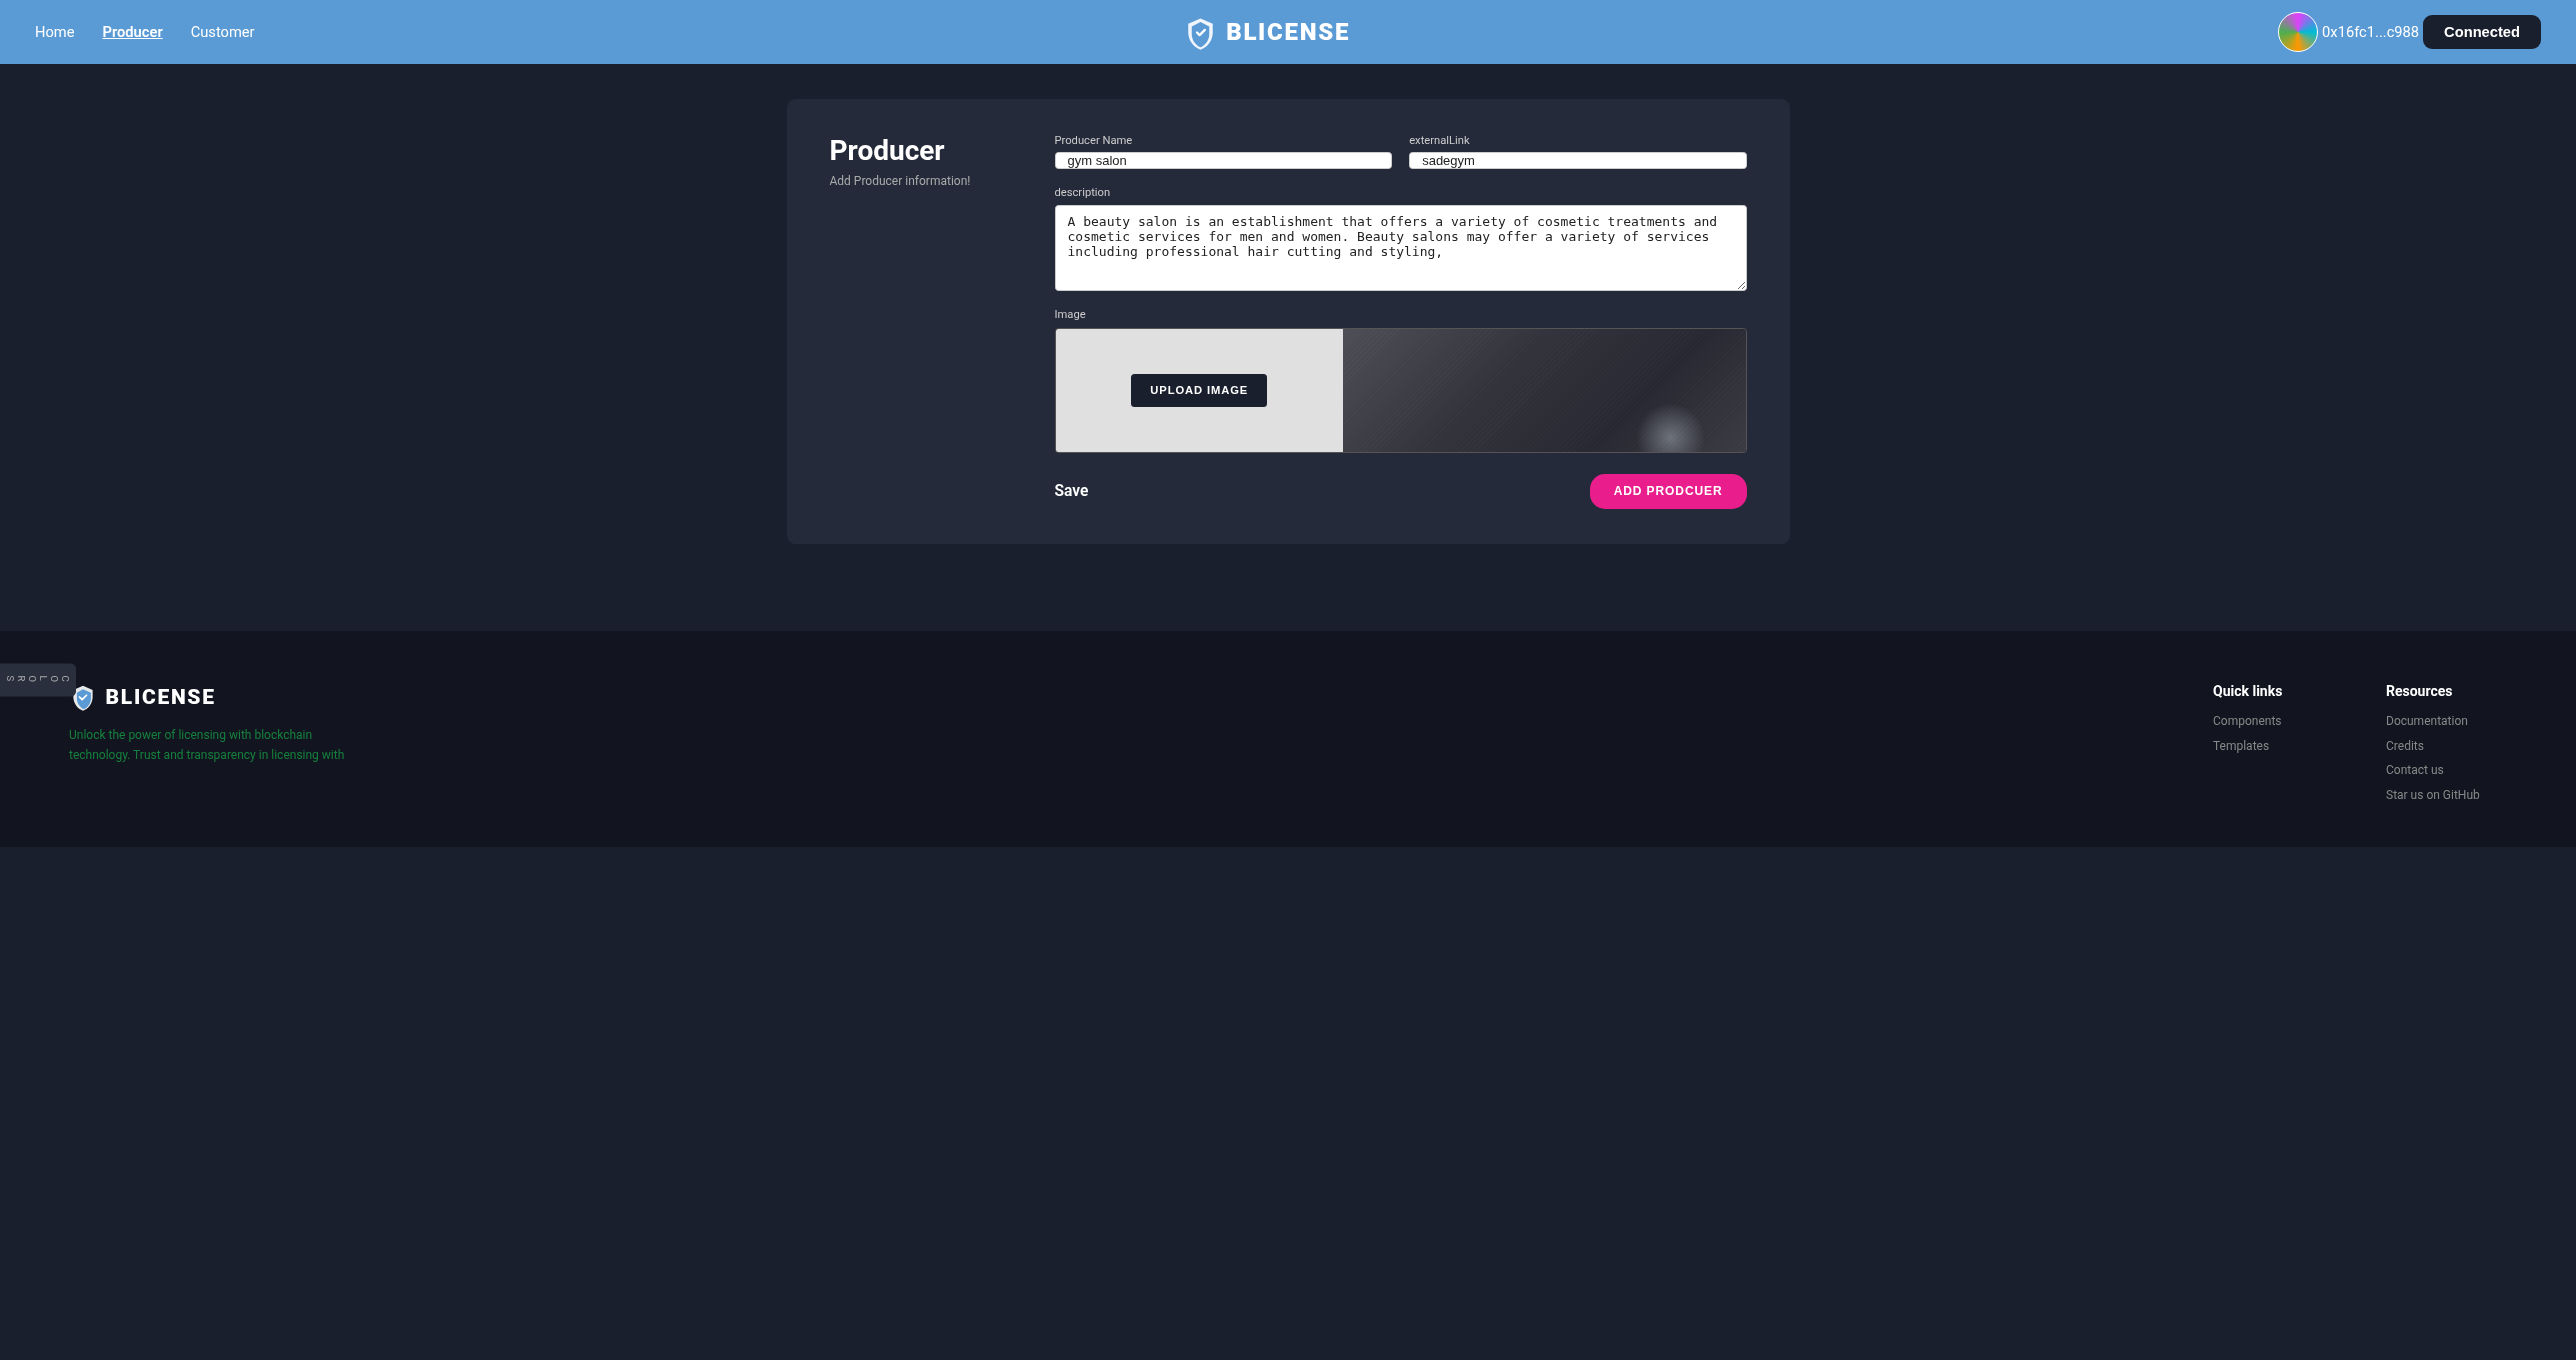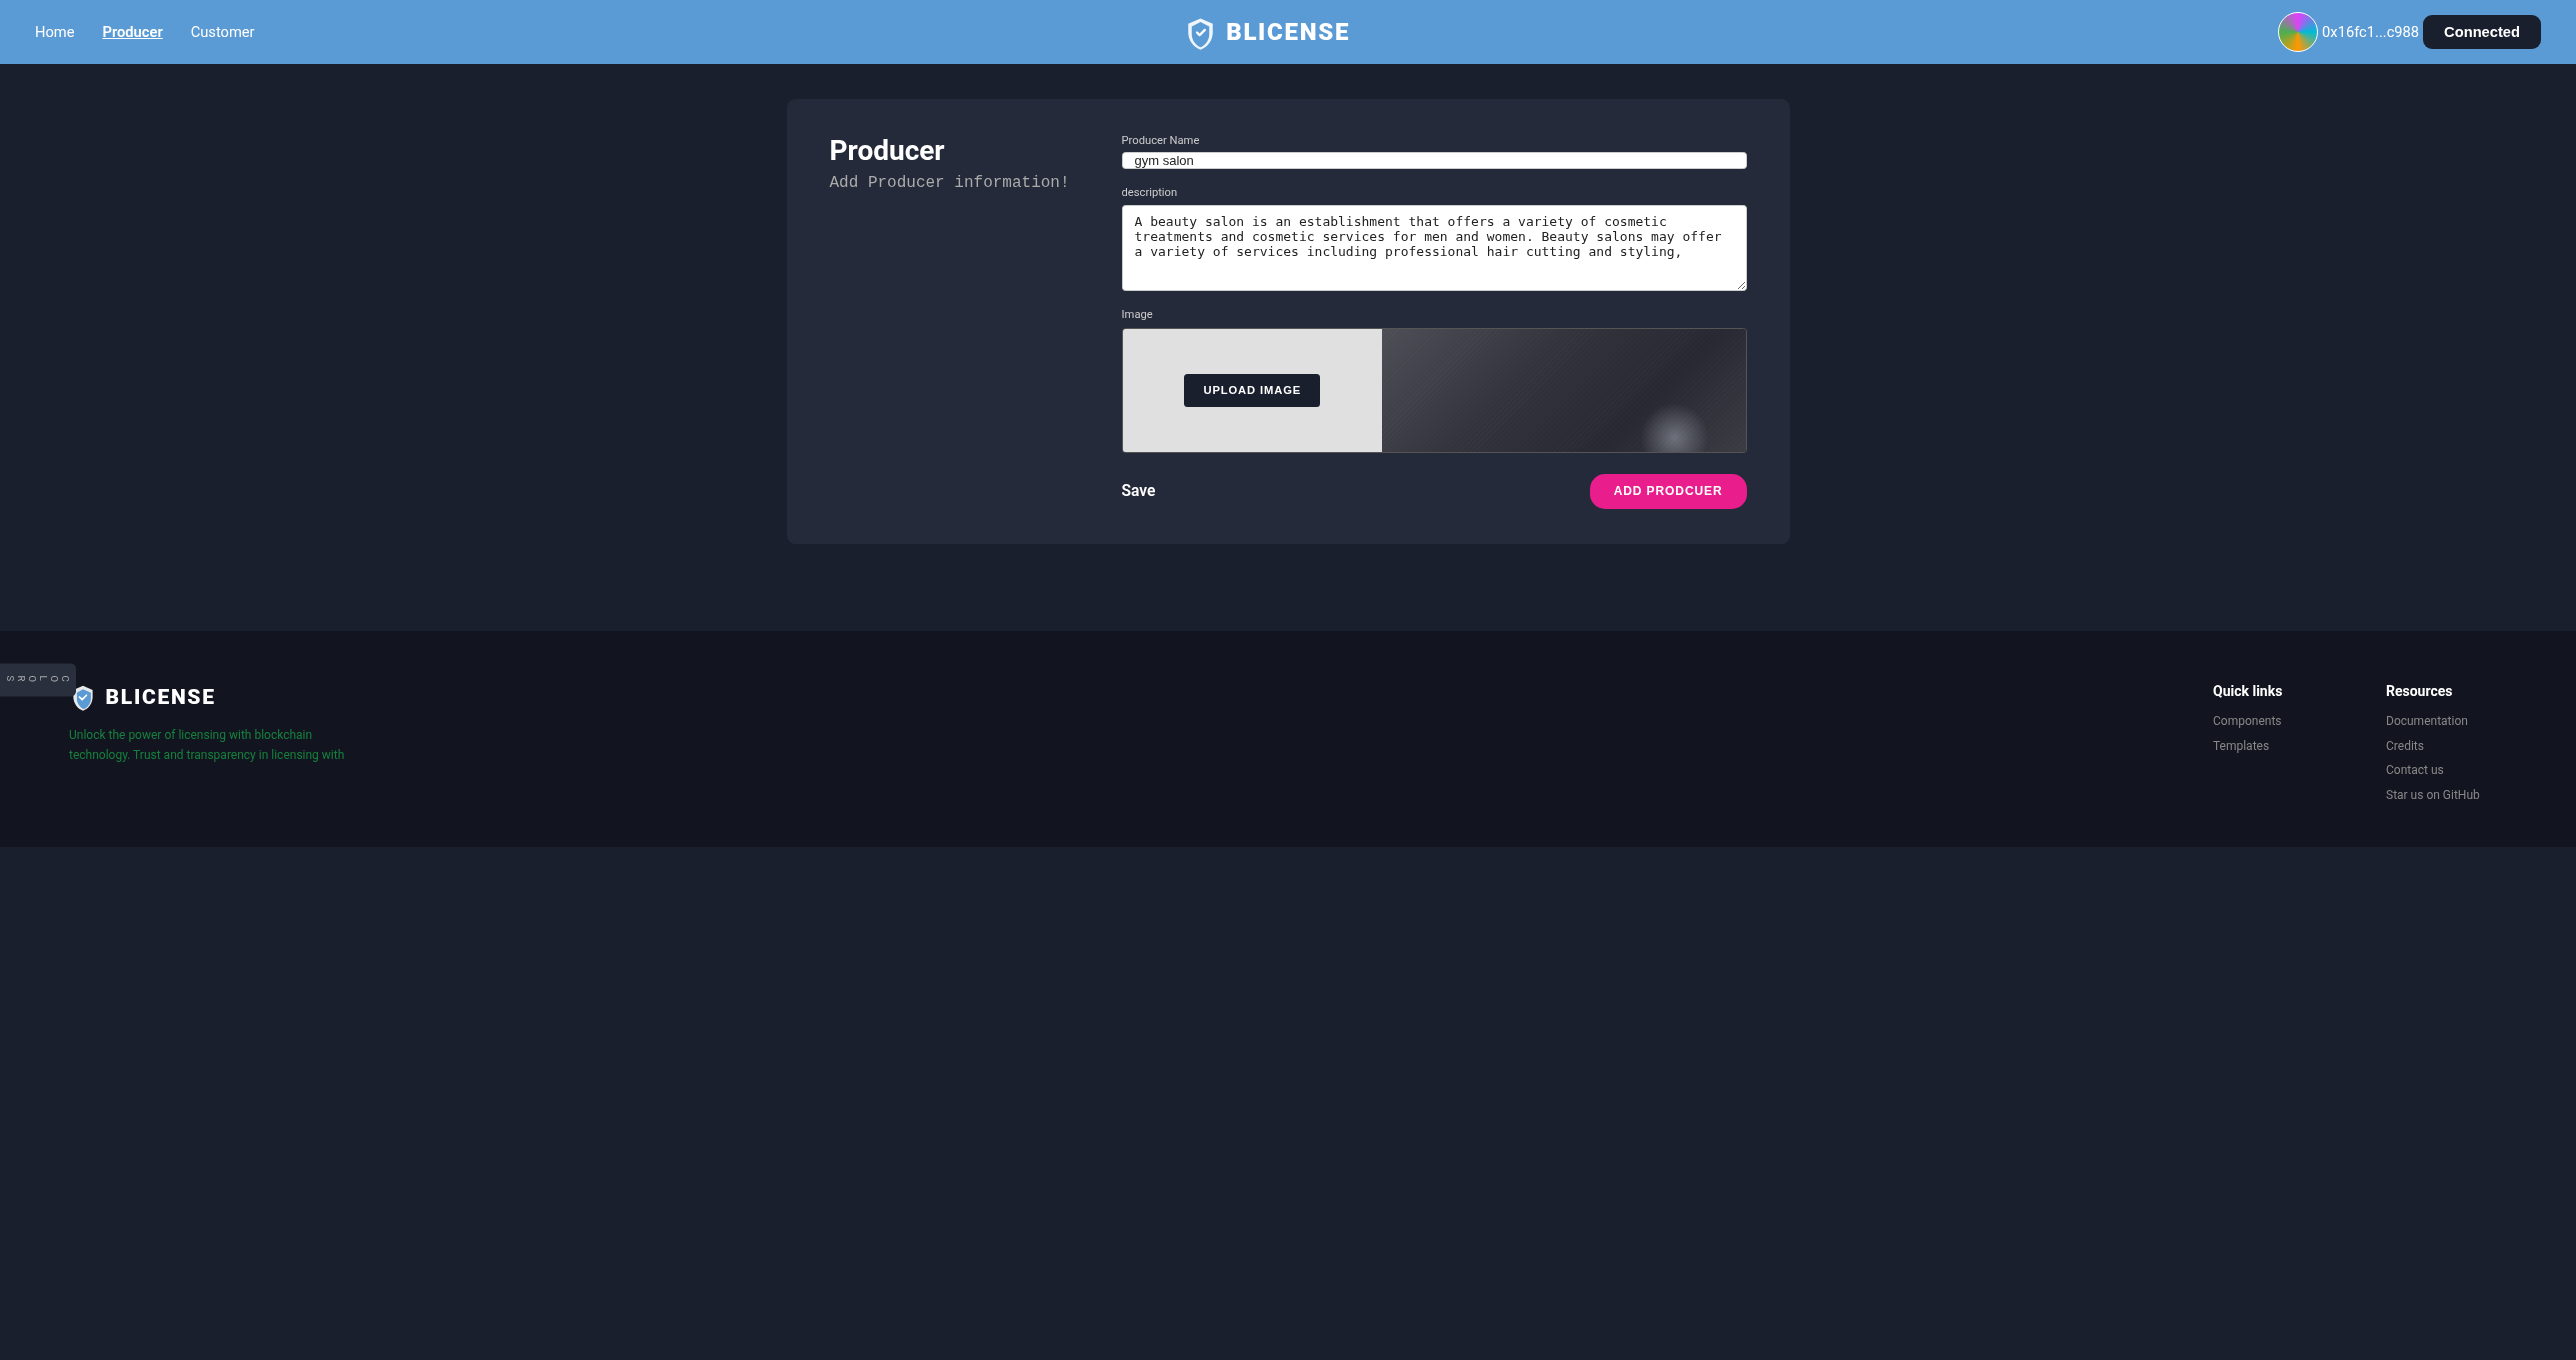--- a/index.html
+++ b/index.html
@@ -109,23 +109,22 @@
     }
     .producer-left {
       min-width: 173px;
     }
     .producer-title {
       font-size: 28px;
       font-weight: 700;
       margin-bottom: 7px;
     }
     .producer-subtitle {
-      font-size: 16px;
+      font-size: 12px;
       color: #aaa;
-      font-family: Liberation Mono, monospace;
     }
     .producer-form {
       flex: 1;
     }
     .form-row {
       display: flex;
       gap: 17.3px;
       margin-bottom: 17.3px;
     }
     .form-group {
@@ -356,20 +355,24 @@
         <div class="producer-subtitle">Add Producer information!</div>
       </div>
 
       <div class="producer-form">
 
         <div class="form-row">
           <div class="form-group">
             <label class="form-label">Producer Name</label>
             <input class="form-input" type="text" value="gym salon" style="">
           </div>
+          <div class="form-group">
+            <label class="form-label">externalLink</label>
+            <input class="form-input" type="text" value="sadegym" style="">
+          </div>
         </div>
 
         <div class="form-row">
           <div class="form-group form-group-full">
             <label class="form-label">description</label>
             <textarea class="form-textarea" style="">A beauty salon is an establishment that offers a variety of cosmetic treatments and cosmetic services for men and women. Beauty salons may offer a variety of services including professional hair cutting and styling,</textarea>
           </div>
         </div>
 
         <div class="image-section">

